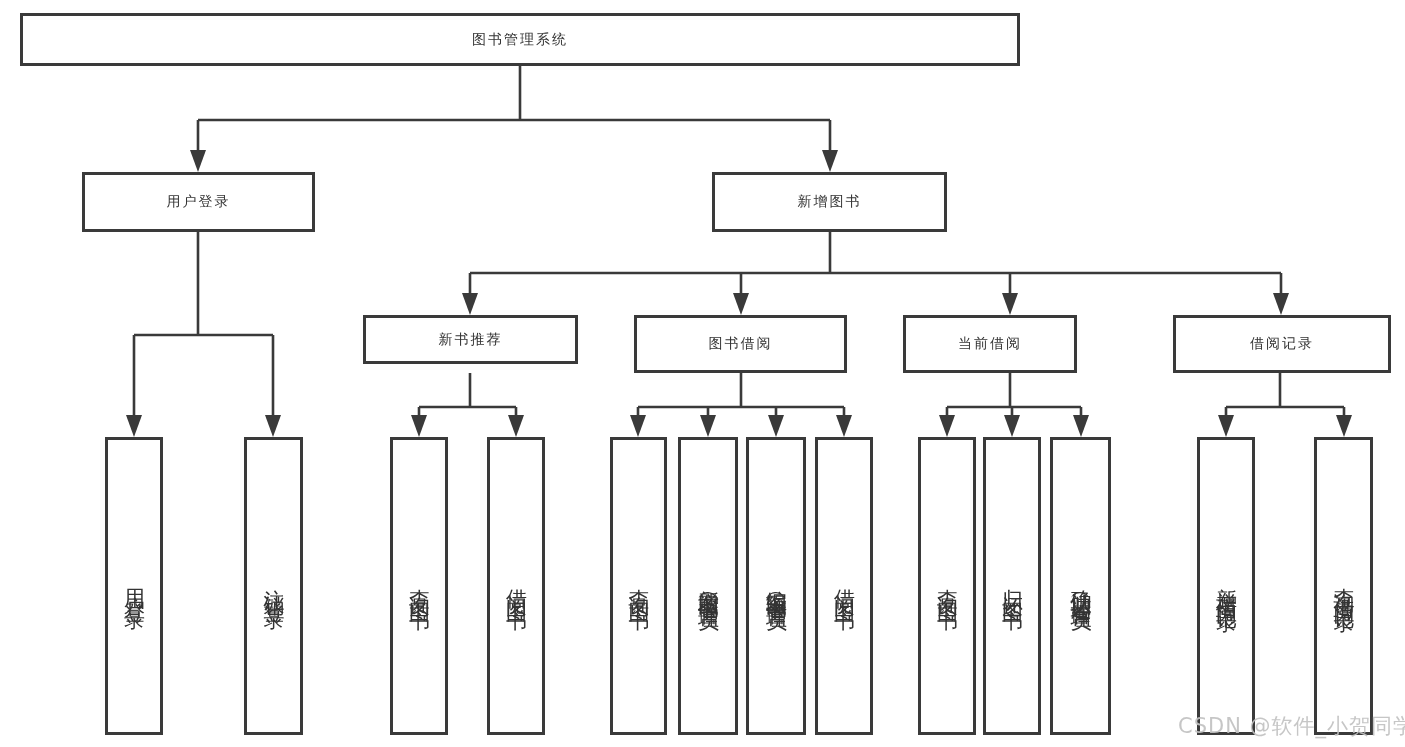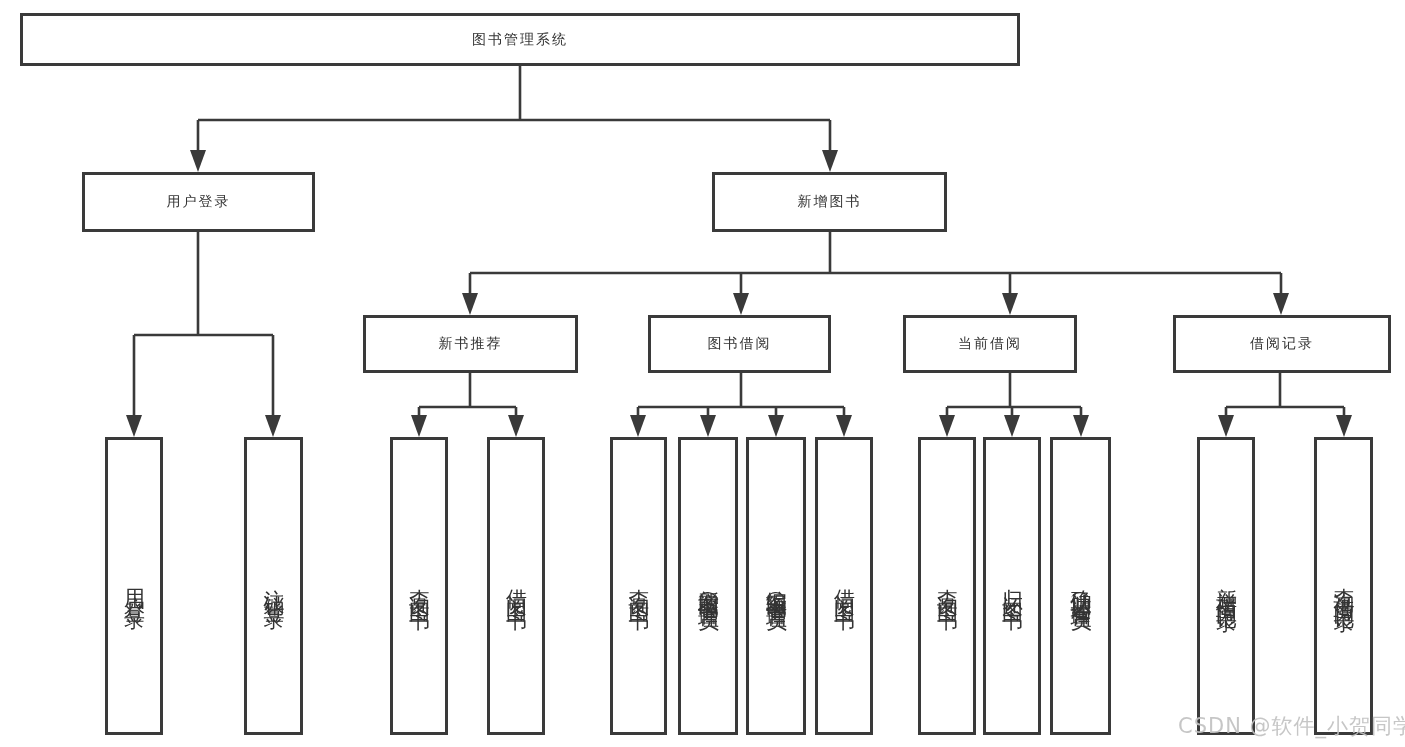--- a/index.html
+++ b/index.html
@@ -74,24 +74,24 @@
     <span class="hlabel">图书管理系统</span>
   </div>
 
   <div class="box" style="left:82px;top:172px;width:233px;height:60px">
     <span class="hlabel">用户登录</span>
   </div>
   <div class="box" style="left:712px;top:172px;width:235px;height:60px">
     <span class="hlabel">新增图书</span>
   </div>
 
-  <div class="box" style="left:363px;top:315px;width:215px;height:58px">
+  <div class="box" style="left:363px;top:315px;width:215px;height:49px">
     <span class="hlabel">新书推荐</span>
   </div>
-  <div class="box" style="left:648px;top:315px;width:183px;height:58px">
+  <div class="box" style="left:634px;top:315px;width:213px;height:58px">
     <span class="hlabel">图书借阅</span>
   </div>
   <div class="box" style="left:903px;top:315px;width:174px;height:58px">
     <span class="hlabel">当前借阅</span>
   </div>
   <div class="box" style="left:1173px;top:315px;width:218px;height:58px">
     <span class="hlabel">借阅记录</span>
   </div>
 
   <div class="box" style="left:105px;top:437px;width:58px;height:298px">

